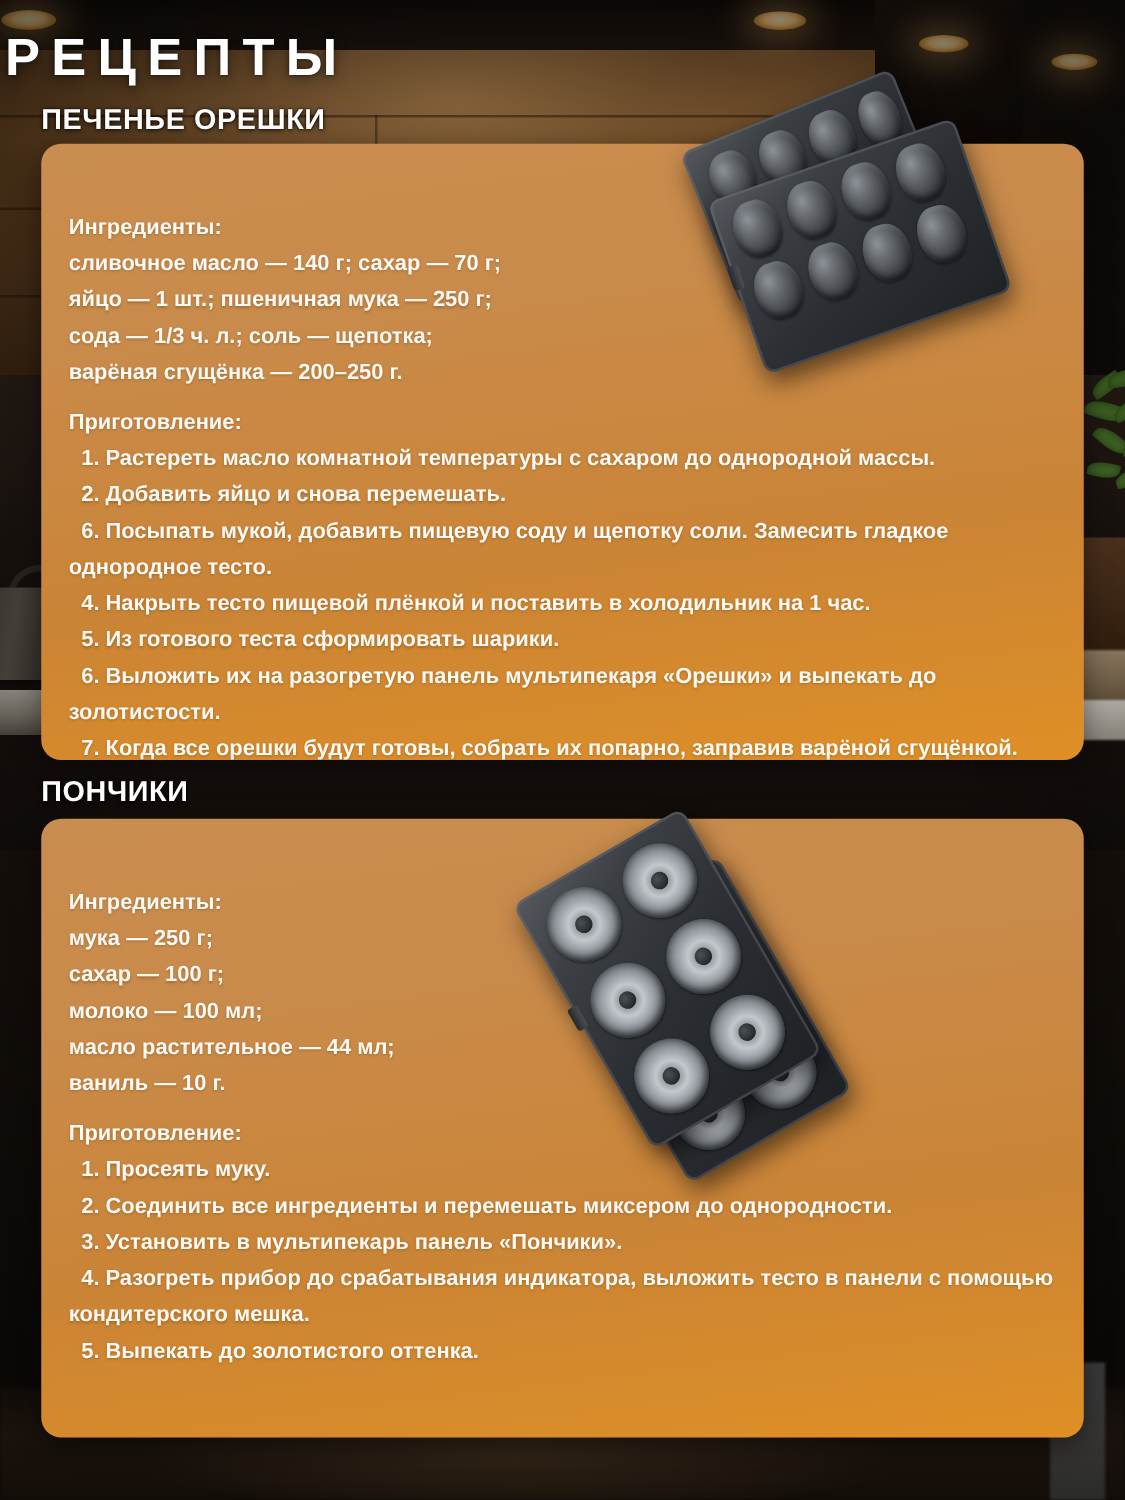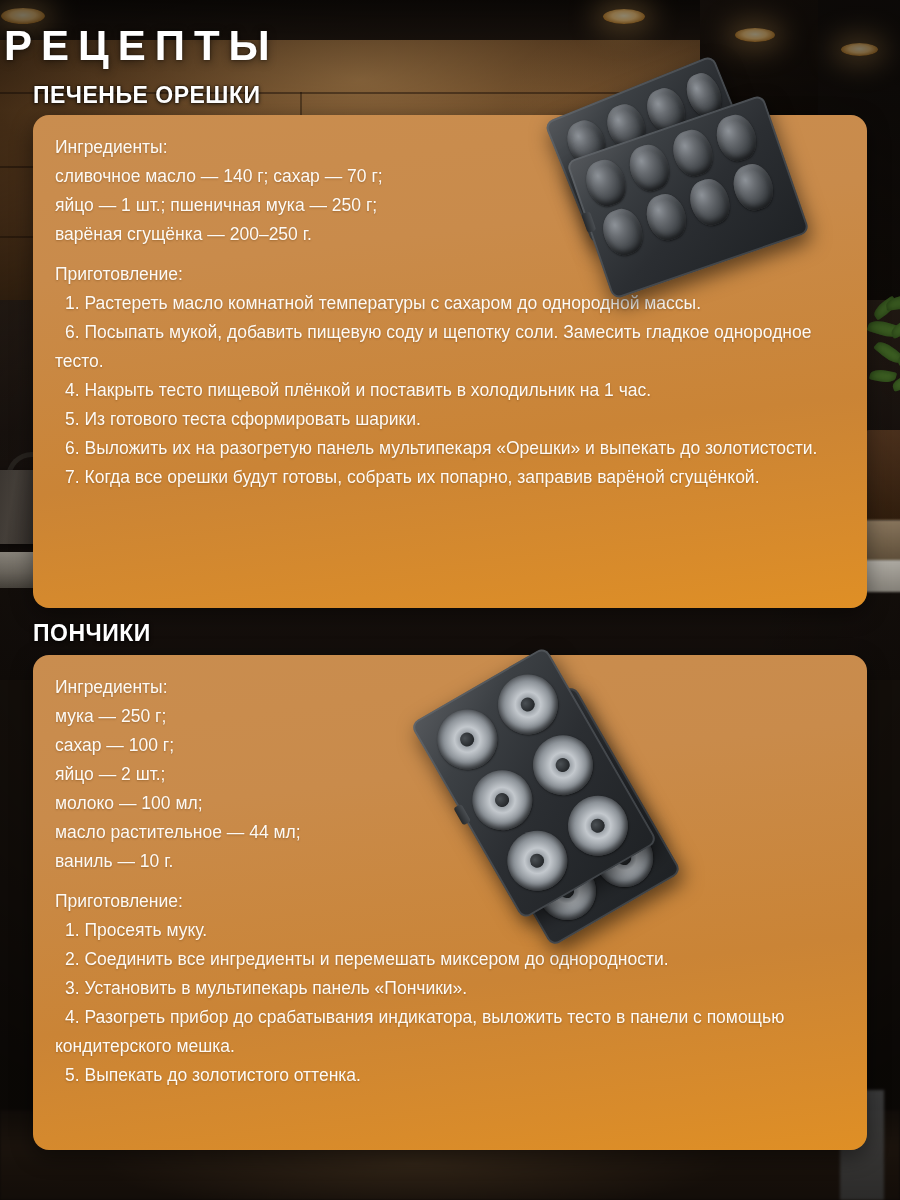--- a/index.html
+++ b/index.html
@@ -165,22 +165,23 @@
   #card-1 { left: 33px; top: 115px; width: 834px; height: 493px; }
   #card-2 { left: 33px; top: 655px; width: 834px; height: 495px; }
 
   .card-inner { position: relative; padding: 18px 22px 10px 22px; height: 100%; }
 
   .recipe-text {
     position: relative; z-index: 3;
     color: #fdfaf5;
     font-size: 17.5px;
     line-height: 29px;
-    font-weight: 400;
+    font-weight: 700;
     text-shadow: 0 1px 2px rgba(90,48,10,0.35);
+    margin-top: 34px;
   }
   .label { display: block; }
   .ing-line { display: block; white-space: nowrap; }
   .gap { height: 11px; }
   .step { display: block; text-indent: 10px; }
 
   
   .pan-wrap { position: absolute; z-index: 6; }
   #pan-nuts  { left: 556px; top: 78px;  width: 260px; height: 205px; }
   #pan-donut { left: 452px; top: 648px; width: 300px; height: 295px; }
@@ -267,24 +268,26 @@
   <div class="page-title">РЕЦЕПТЫ</div>
 
   <div id="heading-1" class="section-heading">ПЕЧЕНЬЕ ОРЕШКИ</div>
 
   <div id="card-1" class="card">
     <div class="card-inner">
       <div class="recipe-text">
         <span class="label">Ингредиенты:</span>
         <span class="ing-line">сливочное масло — 140 г; сахар — 70 г;</span>
         <span class="ing-line">яйцо — 1 шт.; пшеничная мука — 250 г;</span>
+        <span class="ing-line">сода — 1/3 ч. л.; соль — щепотка;</span>
         <span class="ing-line">варёная сгущёнка — 200–250 г.</span>
         <div class="gap"></div>
         <span class="label">Приготовление:</span>
         <span class="step">1. Растереть масло комнатной температуры с сахаром до однородной массы.</span>
+        <span class="step">2. Добавить яйцо и снова перемешать.</span>
         <span class="step">6. Посыпать мукой, добавить пищевую соду и щепотку соли. Замесить гладкое однородное тесто.</span>
         <span class="step">4. Накрыть тесто пищевой плёнкой и поставить в холодильник на 1 час.</span>
         <span class="step">5. Из готового теста сформировать шарики.</span>
         <span class="step">6. Выложить их на разогретую панель мультипекаря «Орешки» и выпекать до золотистости.</span>
         <span class="step">7. Когда все орешки будут готовы, собрать их попарно, заправив варёной сгущёнкой.</span>
       </div>
     </div>
   </div>
 
   <div id="pan-nuts" class="pan-wrap">
@@ -318,21 +321,20 @@
   </div>
 
   <div id="heading-2" class="section-heading">ПОНЧИКИ</div>
 
   <div id="card-2" class="card">
     <div class="card-inner">
       <div class="recipe-text">
         <span class="label">Ингредиенты:</span>
         <span class="ing-line">мука — 250 г;</span>
         <span class="ing-line">сахар — 100 г;</span>
-        <span class="ing-line">яйцо — 2 шт.;</span>
         <span class="ing-line">молоко — 100 мл;</span>
         <span class="ing-line">масло растительное — 44 мл;</span>
         <span class="ing-line">ваниль — 10 г.</span>
         <div class="gap"></div>
         <span class="label">Приготовление:</span>
         <span class="step">1. Просеять муку.</span>
         <span class="step">2. Соединить все ингредиенты и перемешать миксером до однородности.</span>
         <span class="step">3. Установить в мультипекарь панель «Пончики».</span>
         <span class="step">4. Разогреть прибор до срабатывания индикатора, выложить тесто в панели с помощью кондитерского мешка.</span>
         <span class="step">5. Выпекать до золотистого оттенка.</span>

